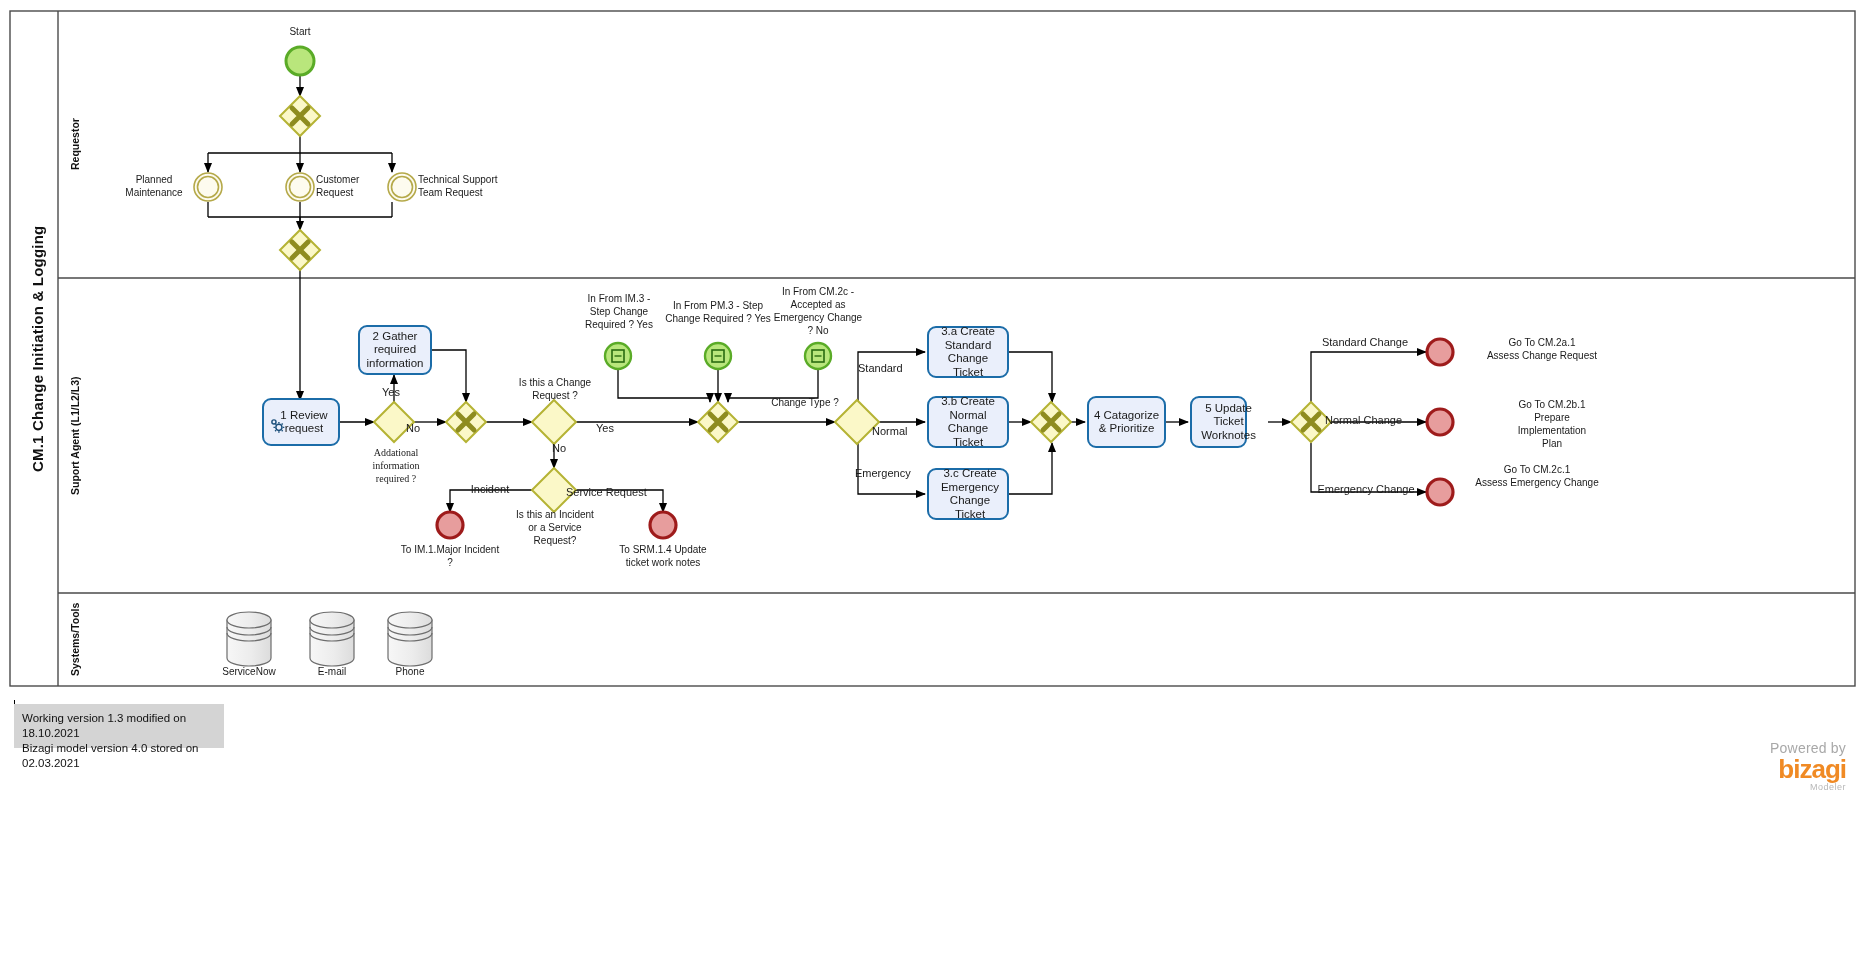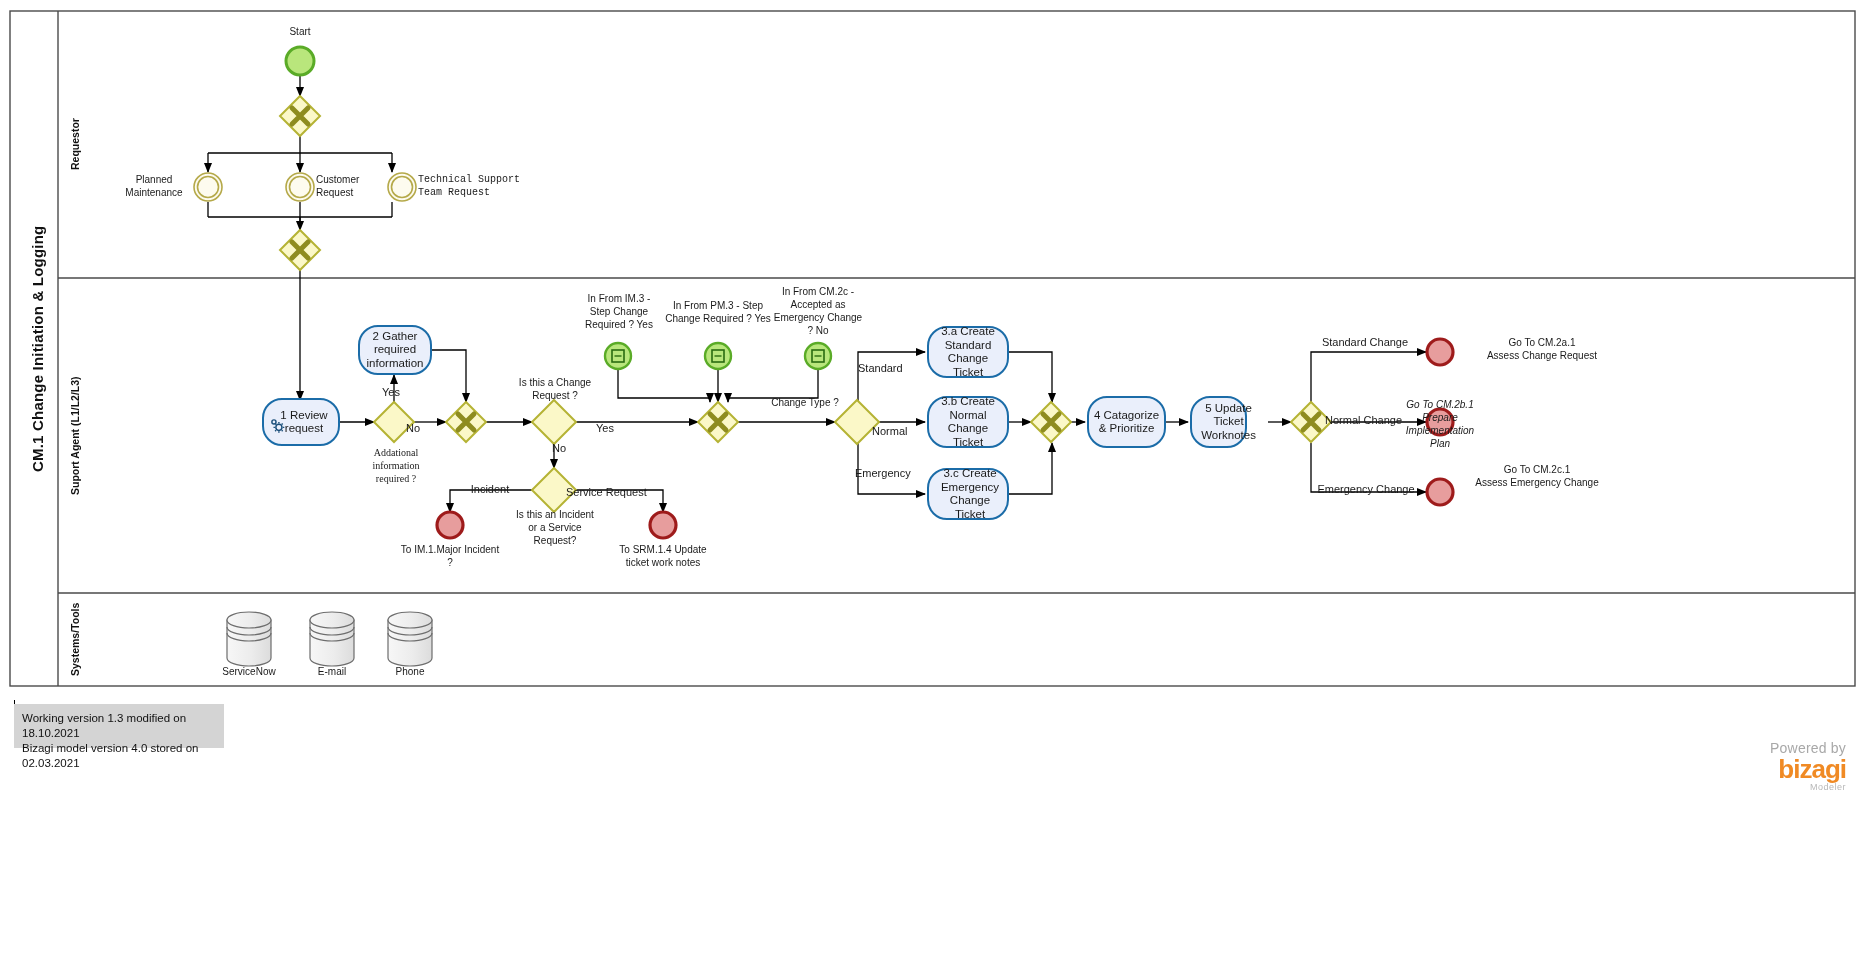--- a/index.html
+++ b/index.html
@@ -20,21 +20,21 @@
     writing-mode:vertical-rl;transform:rotate(180deg);
     text-align:center;color:#111;letter-spacing:0.2px;
   }
   .lane-title{
     position:absolute;font-weight:bold;font-size:10.5px;
     writing-mode:vertical-rl;transform:rotate(180deg);
     text-align:center;color:#111;
   }
   .task{
     position:absolute;box-sizing:border-box;
-    background:#eaeffb;border:2px solid #1b6ca8;border-radius:20px;
+    background:#eaeffb;border:2px solid #1b6ca8;border-radius:9px;
     display:flex;align-items:center;justify-content:center;
     text-align:center;font-size:11.5px;line-height:13.5px;
     color:#1a1a1a;white-space:pre-line;padding:2px 4px;
   }
   .task.has-icon{padding-left:10px;}
   .gear-icon{position:absolute;left:5px;top:3px;width:18px;height:18px;}
   .footerbox{
     position:absolute;background:#d4d4d4;
     font-size:11.5px;line-height:15px;color:#111;
     padding:7px 8px 16px 8px;white-space:pre-line;box-sizing:border-box;
@@ -243,40 +243,40 @@
   <div class="lane-title" style="left:62px;top:278px;height:315px;width:26px;display:flex;align-items:center;justify-content:center;">Suport Agent (L1/L2/L3)</div>
 
   <div class="lane-title" style="left:62px;top:593px;height:93px;width:26px;display:flex;align-items:center;justify-content:center;">Systems/Tools</div>
 
   <div class="lbl" style="left:260px;top:25px;width:80px;">Start</div>
 
   <div class="lbl" style="left:108px;top:173px;width:92px;">Planned
 Maintenance</div>
   <div class="lbl" style="left:316px;top:173px;width:86px;text-align:left;">Customer
 Request</div>
-  <div class="lbl" style="left:418px;top:173px;width:110px;text-align:left;font-family:Liberation Mono, monospace;">Technical Support
+  <div class="lbl" style="left:418px;top:173px;width:110px;text-align:left;">Technical Support
 Team Request</div>
 
   <div class="lbl" style="left:566px;top:292px;width:106px;">In From IM.3 -
 Step Change
 Required ? Yes</div>
   <div class="lbl" style="left:654px;top:299px;width:128px;">In From PM.3 - Step
 Change Required ? Yes</div>
   <div class="lbl" style="left:754px;top:285px;width:128px;">In From CM.2c -
 Accepted as
 Emergency Change
 ? No</div>
 
   <div class="lbl" style="left:388px;top:543px;width:124px;">To IM.1.Major Incident
 ?</div>
   <div class="lbl" style="left:604px;top:543px;width:118px;">To SRM.1.4 Update
 ticket work notes</div>
   <div class="lbl" style="left:1462px;top:336px;width:160px;">Go To CM.2a.1
 Assess Change Request</div>
-  <div class="lbl" style="left:1384px;top:398px;width:112px;font-style:italic;">Go To CM.2b.1
+  <div class="lbl" style="left:1496px;top:398px;width:112px;">Go To CM.2b.1
 Prepare
 Implementation
 Plan</div>
   <div class="lbl" style="left:1452px;top:463px;width:170px;">Go To CM.2c.1
 Assess Emergency Change</div>
 
   <div class="lbl" style="left:350px;top:446px;width:92px;font-family:Liberation Serif, serif;">Addational
 information
 required ?</div>
   <div class="lbl" style="left:502px;top:376px;width:106px;">Is this a Change

